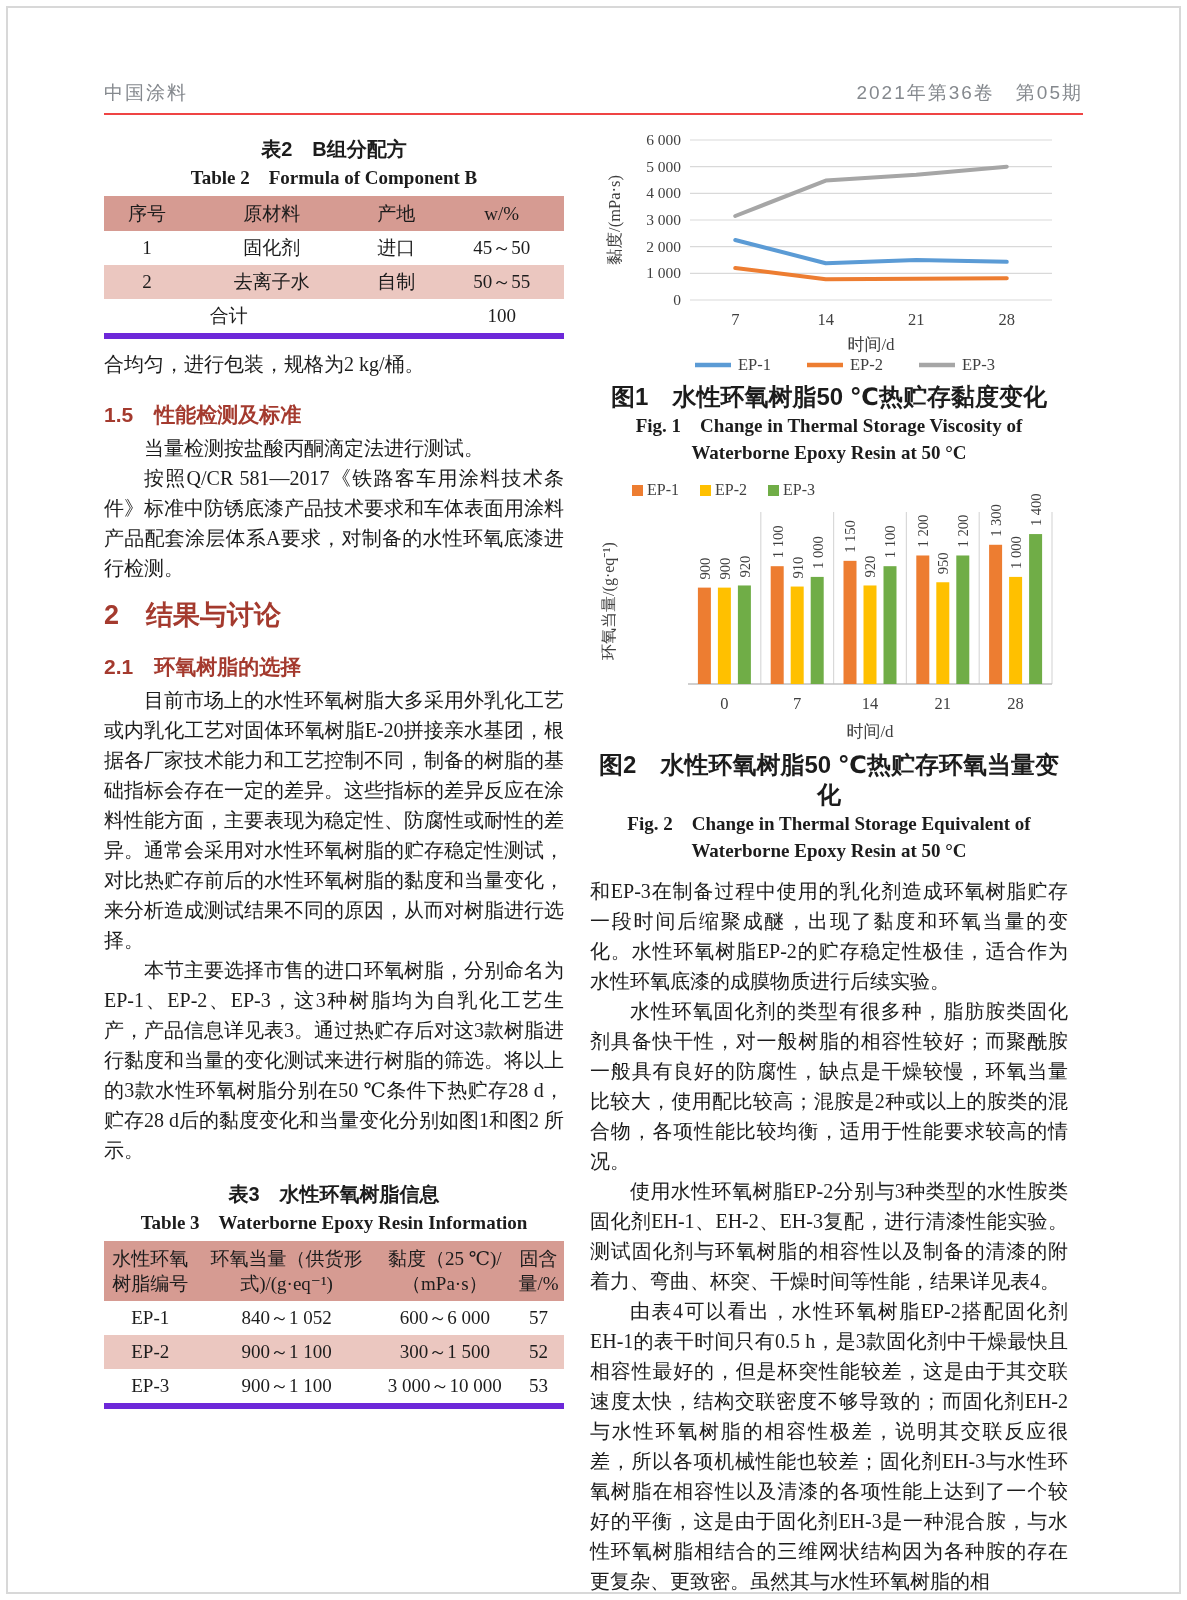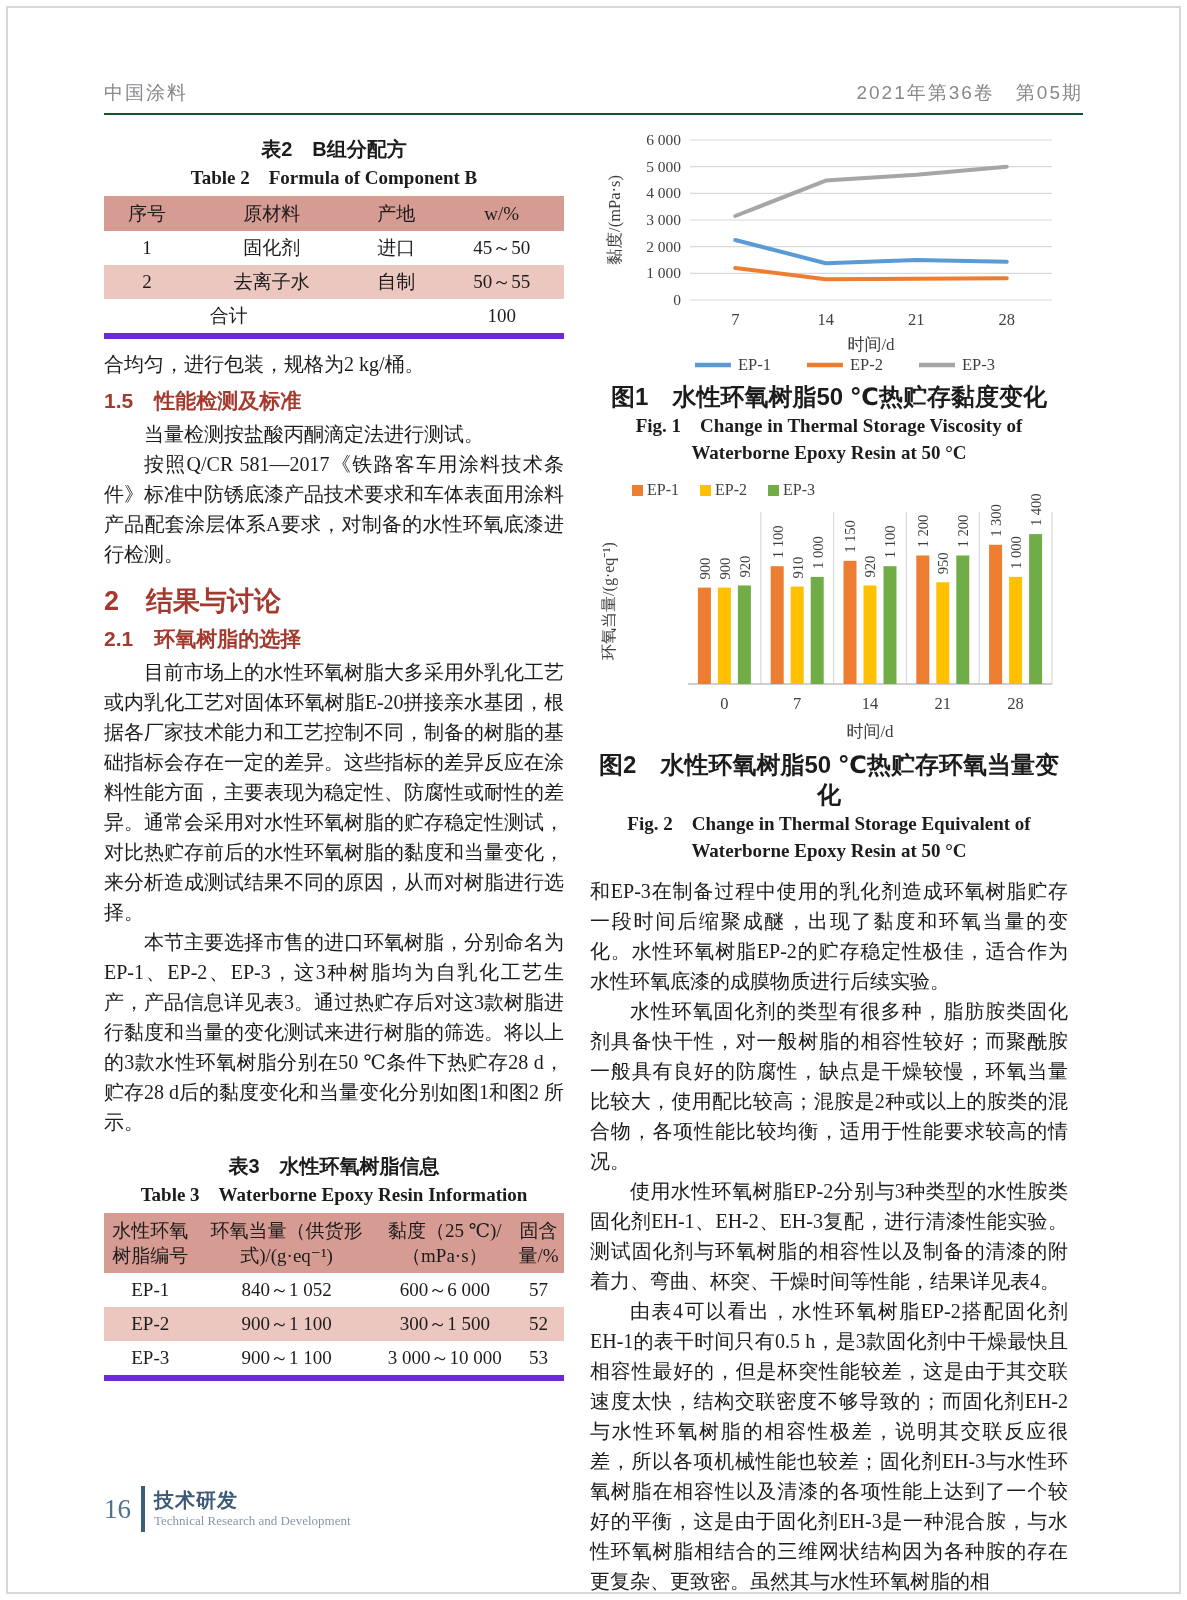--- a/index.html
+++ b/index.html
@@ -7,37 +7,37 @@
     position:relative; width:1187px; height:1600px; background:#ffffff;
     font-family:"Liberation Serif","DejaVu Serif",serif; color:#1c1c1c;
     overflow:hidden; box-sizing:border-box; margin:0 auto;
   }
   .page::after { content:""; position:absolute; inset:6px; border:2px solid #d8d8d8; pointer-events:none; }
 
   .header {
     position:absolute; top:80px; left:104px; width:979px;
     display:flex; justify-content:space-between; align-items:flex-end;
     color:#85898e; font-size:19px; letter-spacing:2px;
-    border-bottom:2px solid #14532d; padding-bottom:7px;
+    border-bottom:2px solid #ef4444; padding-bottom:7px;
     font-family:"Liberation Sans","DejaVu Sans",sans-serif;
   }
 
   .columns { position:absolute; top:126px; left:104px; width:979px; display:flex; gap:26px; }
   .col-left  { width:460px; }
   .col-right { width:478px; }
 
   p { margin:0; font-size:20px; line-height:30px; text-align:justify; text-indent:2em; }
   p.no-indent { text-indent:0; }
 
   h2 {
     margin:16px 0 6px; font-size:27px; line-height:32px; font-weight:bold;
     color:var(--heading-red); font-family:"Liberation Sans","DejaVu Sans",sans-serif;
   }
   h3 {
-    margin:7px 0 3px; font-size:21px; line-height:30px; font-weight:bold;
+    margin:21px 0 3px; font-size:21px; line-height:30px; font-weight:bold;
     color:var(--heading-red); font-family:"Liberation Sans","DejaVu Sans",sans-serif;
   }
 
   .tbl-title-cn {
     margin-top:8px; text-align:center; font-weight:bold; font-size:20px; line-height:30px;
     font-family:"Liberation Sans","DejaVu Sans",sans-serif;
   }
   .tbl-title-en { text-align:center; font-weight:bold; font-size:19px; line-height:28px; }
 
   table { width:100%; border-collapse:collapse; margin:4px 0 10px; border-bottom:6px solid #6d28d9; }
@@ -254,22 +254,14 @@
       </div>
 
       <p class="no-indent">和EP-3在制备过程中使用的乳化剂造成环氧树脂贮存一段时间后缩聚成醚，出现了黏度和环氧当量的变化。水性环氧树脂EP-2的贮存稳定性极佳，适合作为水性环氧底漆的成膜物质进行后续实验。</p>
       <p>水性环氧固化剂的类型有很多种，脂肪胺类固化剂具备快干性，对一般树脂的相容性较好；而聚酰胺一般具有良好的防腐性，缺点是干燥较慢，环氧当量比较大，使用配比较高；混胺是2种或以上的胺类的混合物，各项性能比较均衡，适用于性能要求较高的情况。</p>
       <p>使用水性环氧树脂EP-2分别与3种类型的水性胺类固化剂EH-1、EH-2、EH-3复配，进行清漆性能实验。测试固化剂与环氧树脂的相容性以及制备的清漆的附着力、弯曲、杯突、干燥时间等性能，结果详见表4。</p>
       <p>由表4可以看出，水性环氧树脂EP-2搭配固化剂EH-1的表干时间只有0.5 h，是3款固化剂中干燥最快且相容性最好的，但是杯突性能较差，这是由于其交联速度太快，结构交联密度不够导致的；而固化剂EH-2与水性环氧树脂的相容性极差，说明其交联反应很差，所以各项机械性能也较差；固化剂EH-3与水性环氧树脂在相容性以及清漆的各项性能上达到了一个较好的平衡，这是由于固化剂EH-3是一种混合胺，与水性环氧树脂相结合的三维网状结构因为各种胺的存在更复杂、更致密。虽然其与水性环氧树脂的相</p>
     </div>
 
   </div>
 
-  <div class="footer">
-    <span class="pageno">16</span>
-    <span class="fbar"></span>
-    <span class="fsec">
-      <span class="fsec-cn">技术研发</span>
-      <span class="fsec-en">Technical Research and Development</span>
-    </span>
-  </div>
 
 </div>
 
 </body></html>

